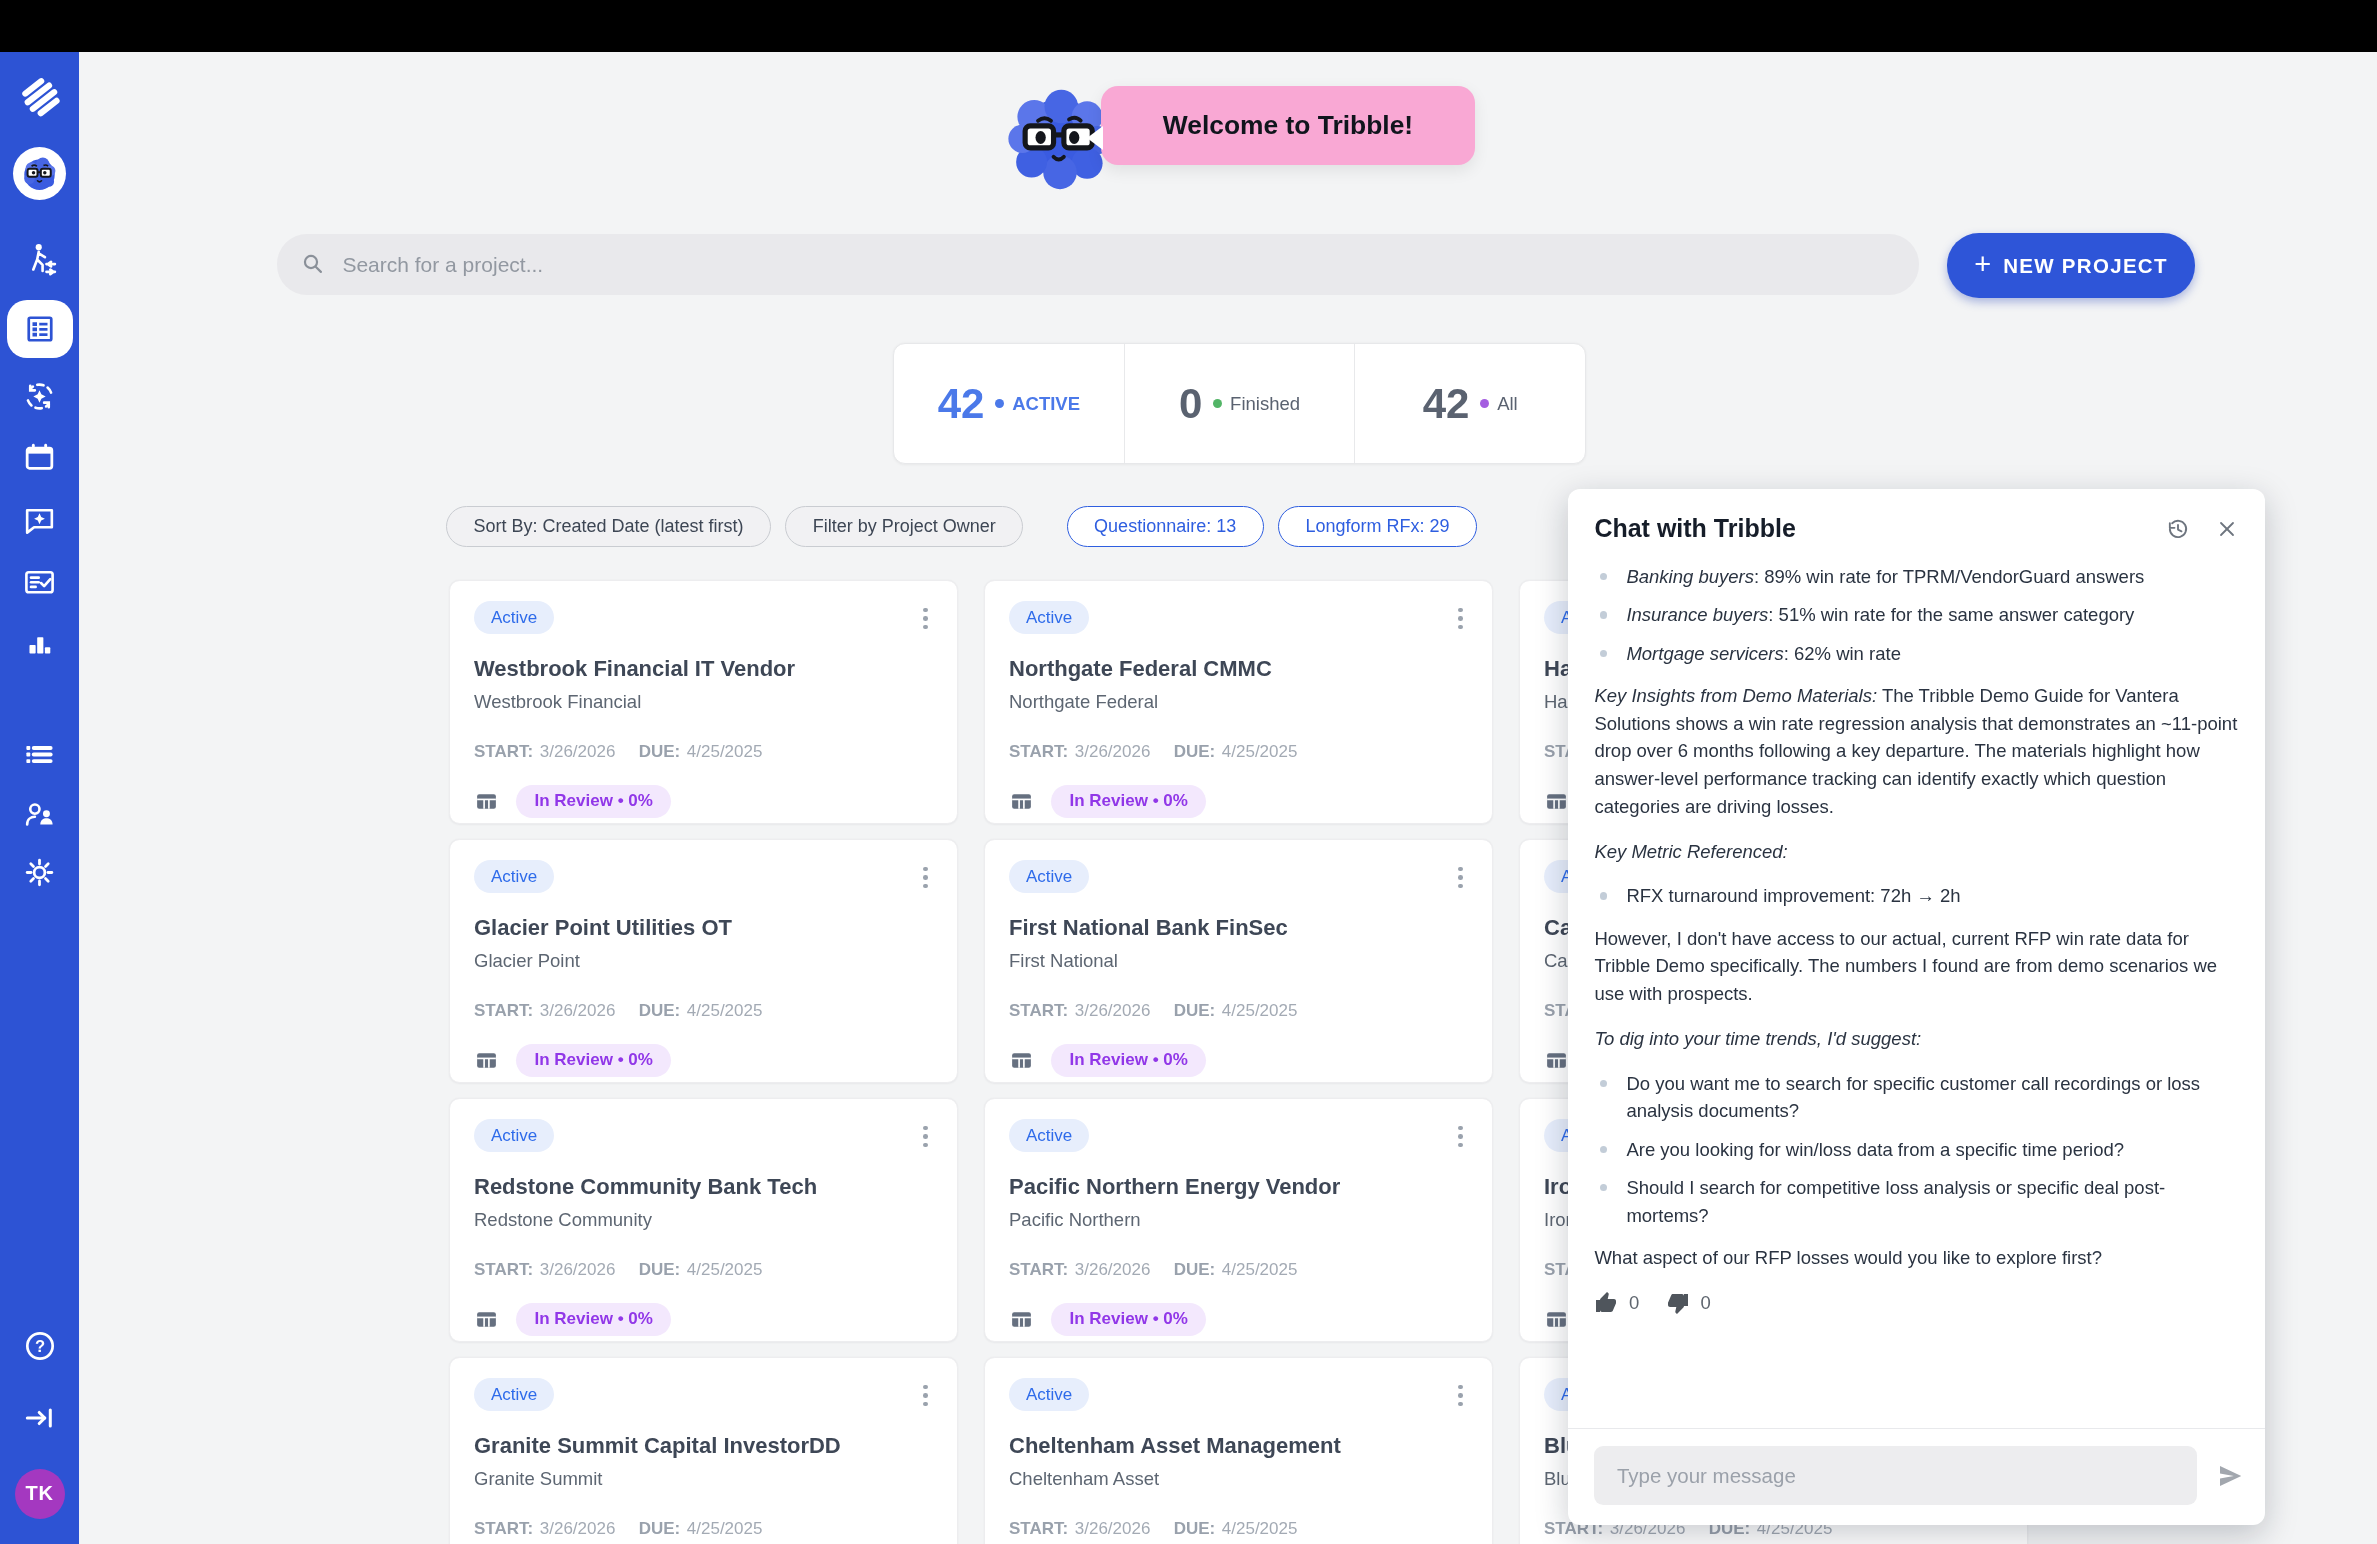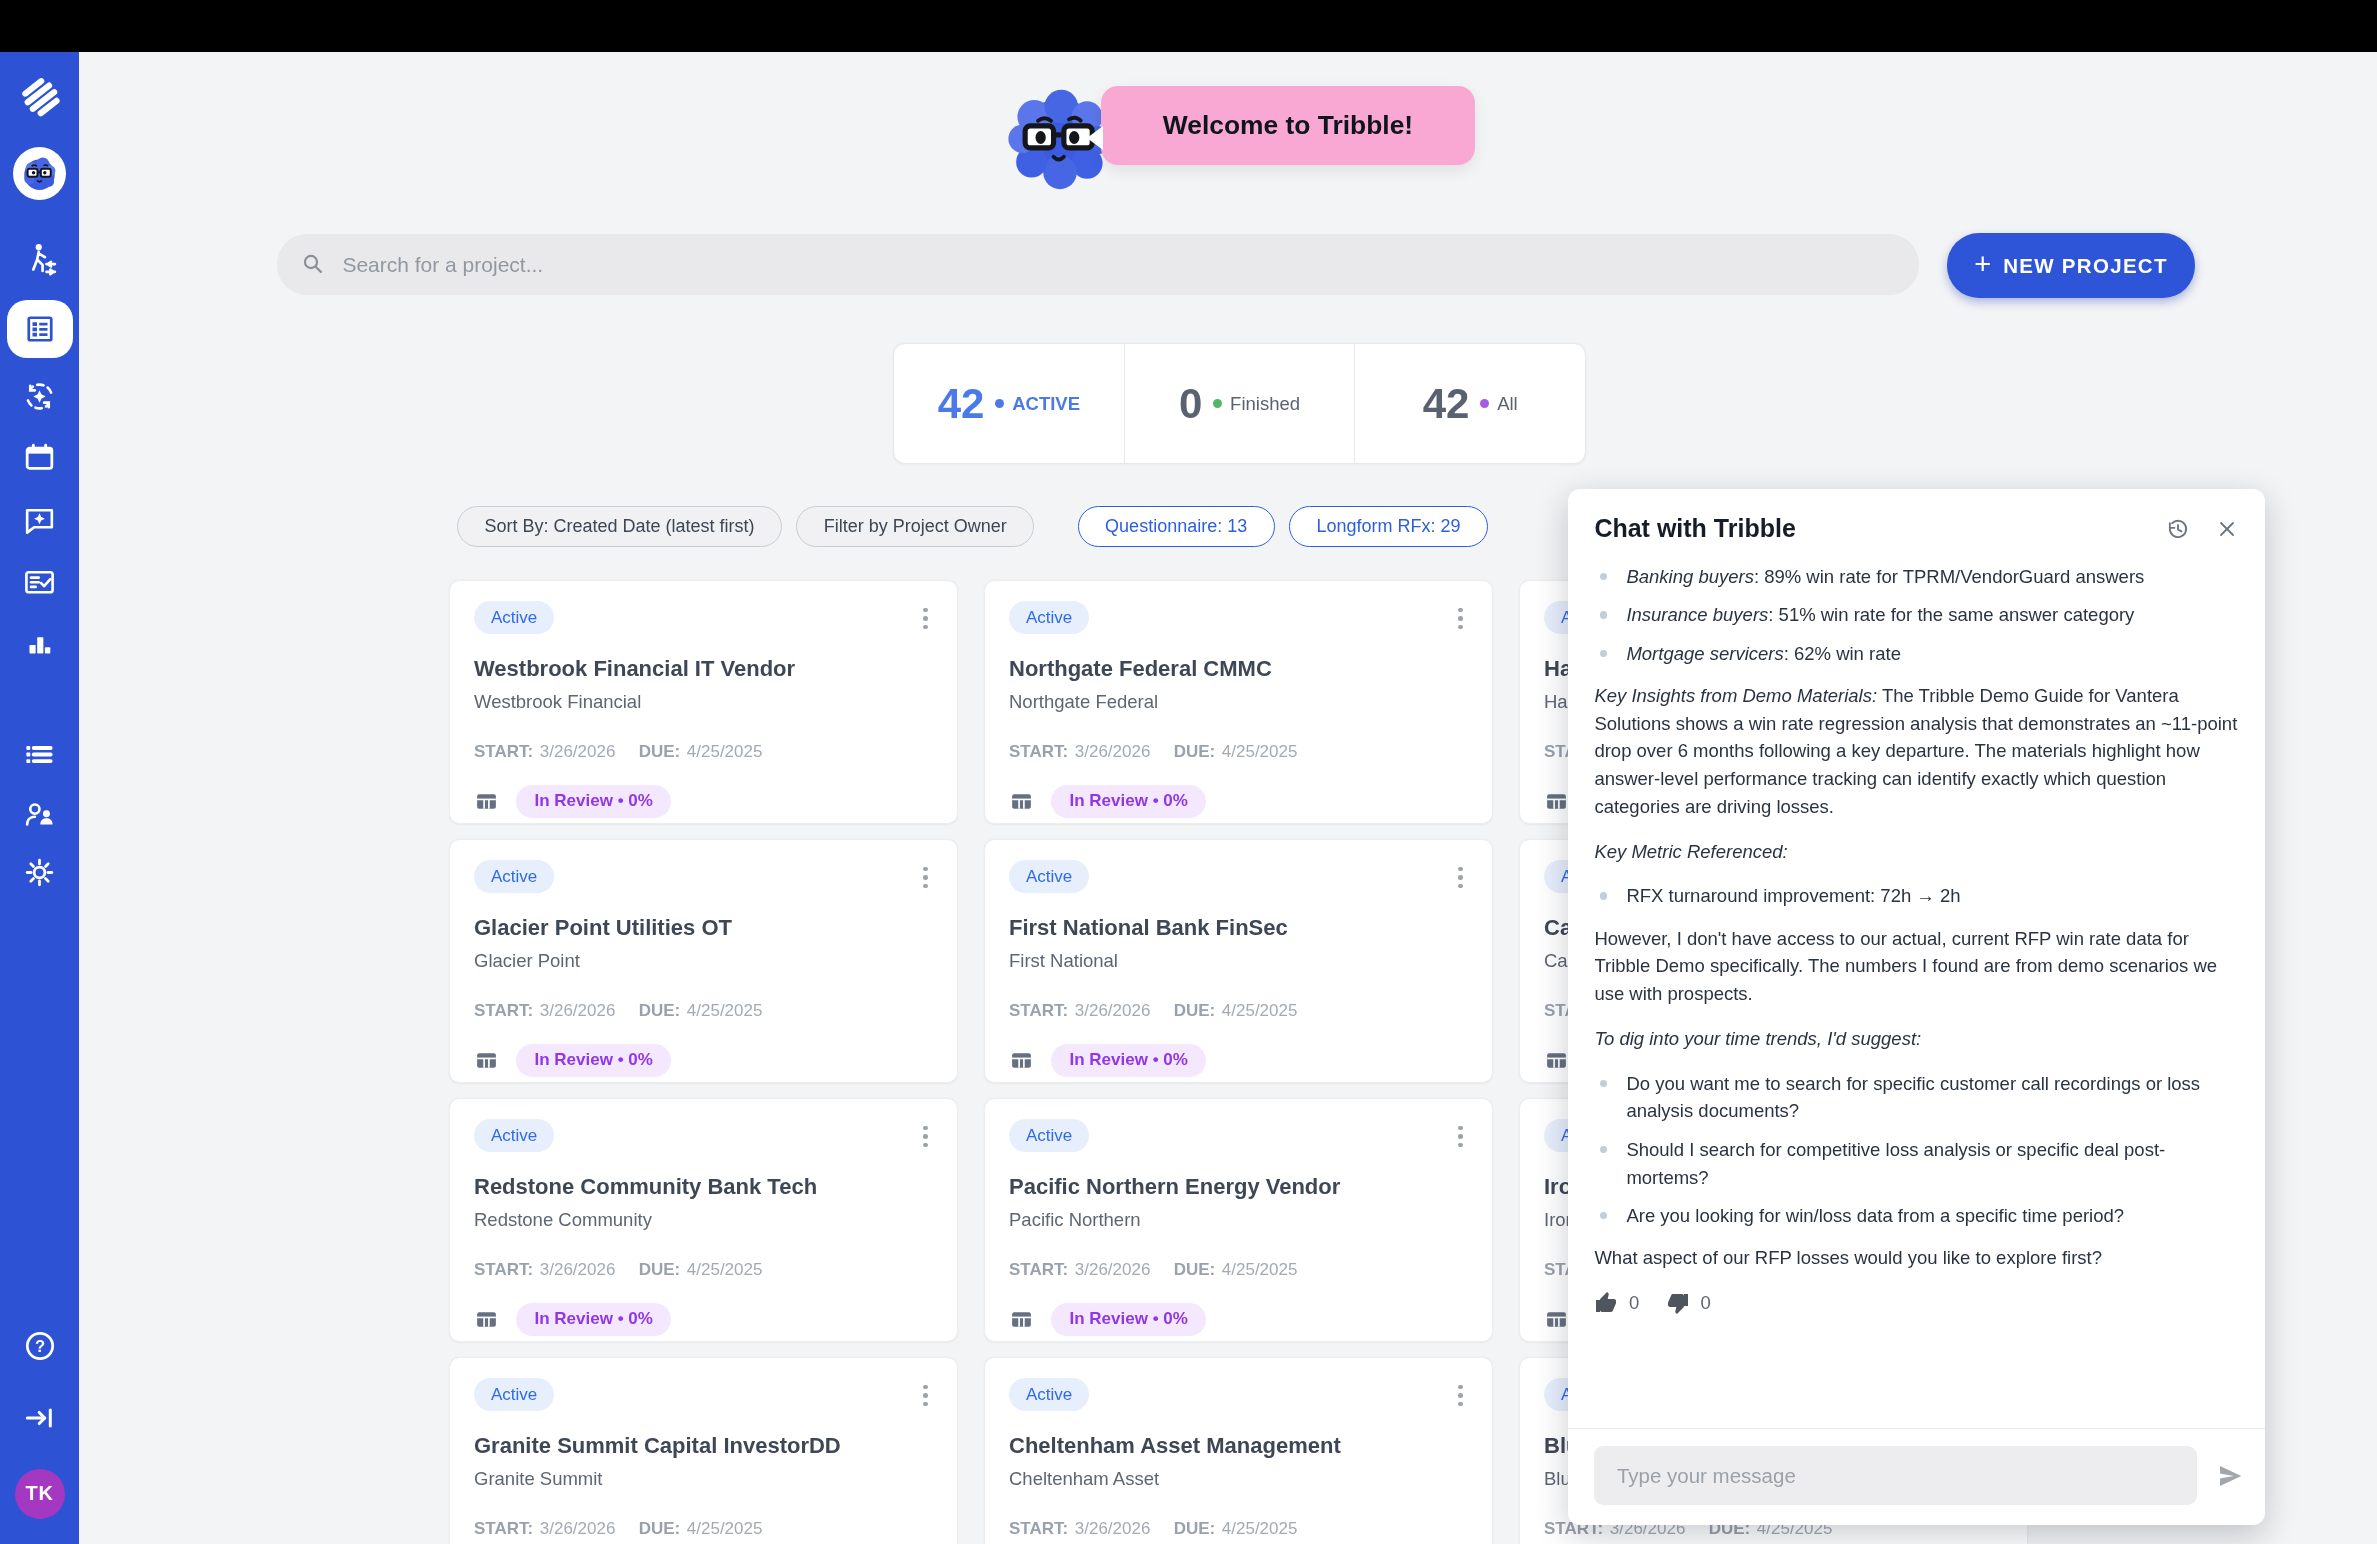--- a/index.html
+++ b/index.html
@@ -36,21 +36,21 @@
   
   .stats{position:absolute;left:814px;top:291px;width:691px;height:119px;background:#fff;border:0.7px solid #e7e8ea;
          border-radius:12px;box-shadow:0 0.7px 2.6px rgba(0,0,0,.05);display:flex;}
   .stat{flex:1;display:flex;flex-direction:row;align-items:center;justify-content:center;gap:10.6px;}
   .stat + .stat{border-left:0.7px solid #e8e9eb;}
   .stat-value{font-size:42px;font-weight:700;color:#5a6270;line-height:1;}
   .stat-label{display:flex;align-items:center;gap:8px;font-size:18.5px;color:#5a6270;}
   .stat-dot{width:9.2px;height:9.2px;border-radius:50%;}
   .stat.active .stat-value,.stat.active .stat-label{color:#4b79e9;font-weight:700;}
   
-  .chips{position:absolute;left:378px;top:454px;display:flex;align-items:flex-start;gap:14.5px;height:41px;}
+  .chips{position:absolute;left:367px;top:454px;display:flex;align-items:flex-start;gap:14.5px;height:41px;}
   .chip{height:41px;display:flex;align-items:center;padding:0 26.4px;border-radius:21px;font-size:18px;color:#3d4654;
         background:#f1f1f3;border:1.3px solid #c9ccd1;box-sizing:border-box;cursor:pointer;white-space:nowrap;}
   .chip.blue{background:#fff;border-color:#2e5ee0;color:#2e5ee0;font-weight:500;}
   .chip.gap{margin-left:29px;}
   
   .grid{position:absolute;left:370px;top:528px;display:grid;grid-template-columns:repeat(3,509px);
         column-gap:26px;row-gap:15px;grid-auto-rows:244px;}
   .card{background:#fff;border:0.7px solid #ededef;border-radius:10.6px;box-shadow:0 0.7px 2px rgba(16,24,40,.05);
         padding:20px 24px;box-sizing:border-box;position:relative;}
   .card-head{display:flex;justify-content:space-between;align-items:flex-start;}
@@ -624,22 +624,22 @@
         </ul>
         <p><em>Key Insights from Demo Materials:</em> The Tribble Demo Guide for Vantera Solutions shows a win rate regression analysis that demonstrates an ~11-point drop over 6 months following a key departure. The materials highlight how answer-level performance tracking can identify exactly which question categories are driving losses.</p>
         <p><em>Key Metric Referenced:</em></p>
         <ul>
           <li>RFX turnaround improvement: 72h → 2h</li>
         </ul>
         <p>However, I don't have access to our actual, current RFP win rate data for Tribble Demo specifically. The numbers I found are from demo scenarios we use with prospects.</p>
         <p><em>To dig into your time trends, I'd suggest:</em></p>
         <ul>
           <li>Do you want me to search for specific customer call recordings or loss analysis documents?</li>
+          <li>Are you looking for win/loss data from a specific time period?</li>
           <li>Should I search for competitive loss analysis or specific deal post-mortems?</li>
-          <li>Are you looking for win/loss data from a specific time period?</li>
         </ul>
         <p>What aspect of our RFP losses would you like to explore first?</p>
       </div>
 
     <div class="feedback">
       <span class="icon-btn">
         <svg width="24" height="24" viewBox="0 0 24 24" fill="#4f555c">
           <path d="M2 21h4V9H2v12zM22 10c0-1.1-.9-2-2-2h-6.3l1-4.6c.1-.5-.1-1.1-.5-1.4L13 1 6.6 7.6C6.2 8 6 8.5 6 9v10c0 1.1.9 2 2 2h9c.8 0 1.5-.5 1.8-1.2l3-7c.1-.2.2-.5.2-.8v-2z"></path>
         </svg>
       </span>

